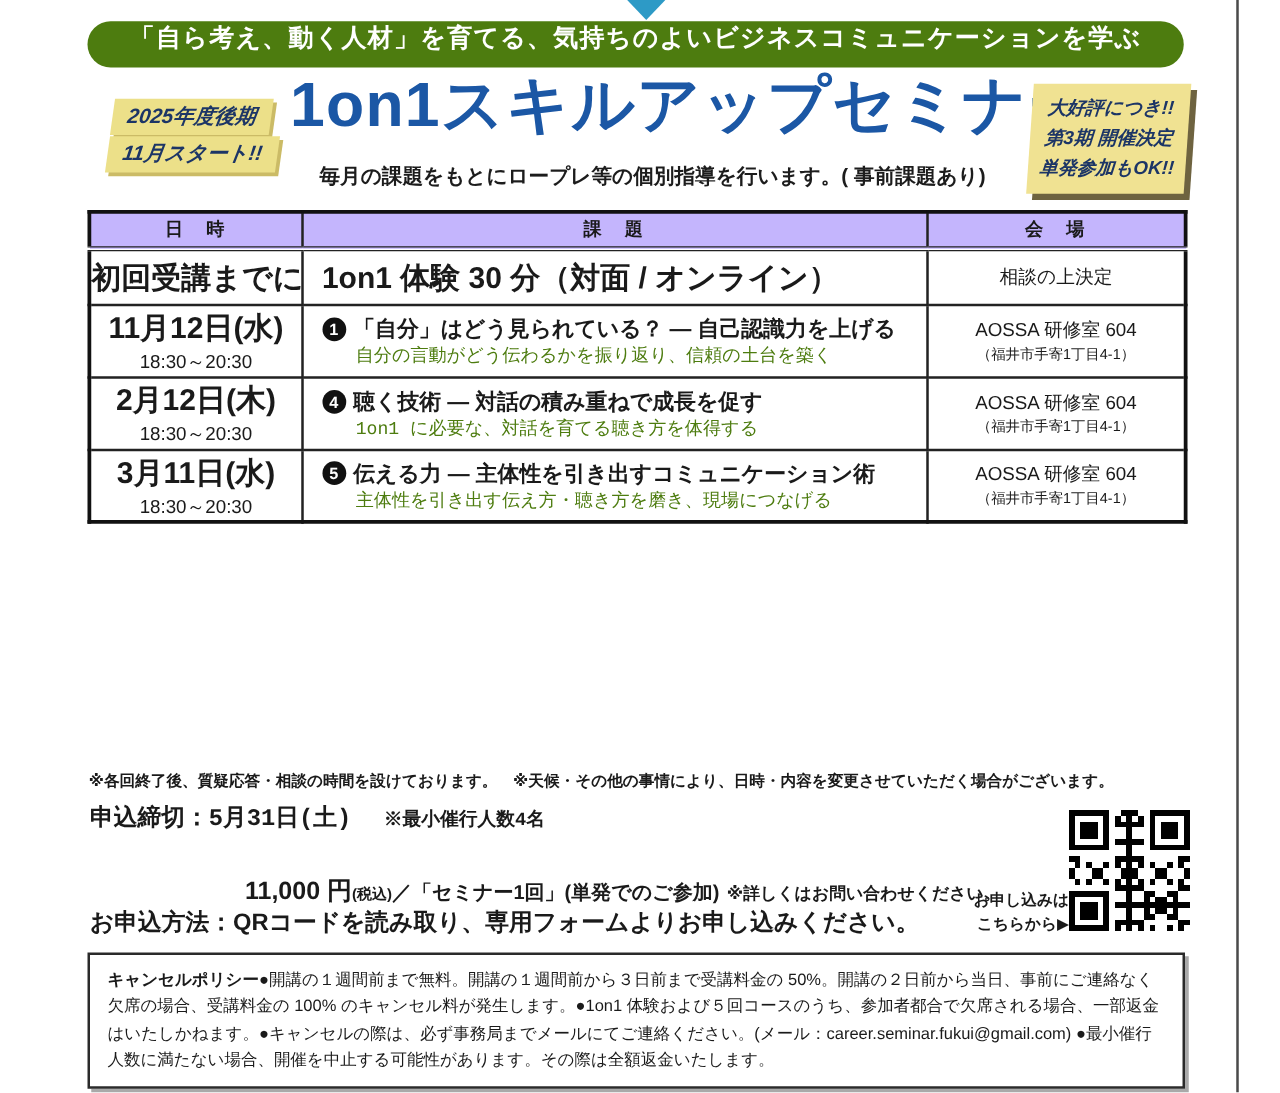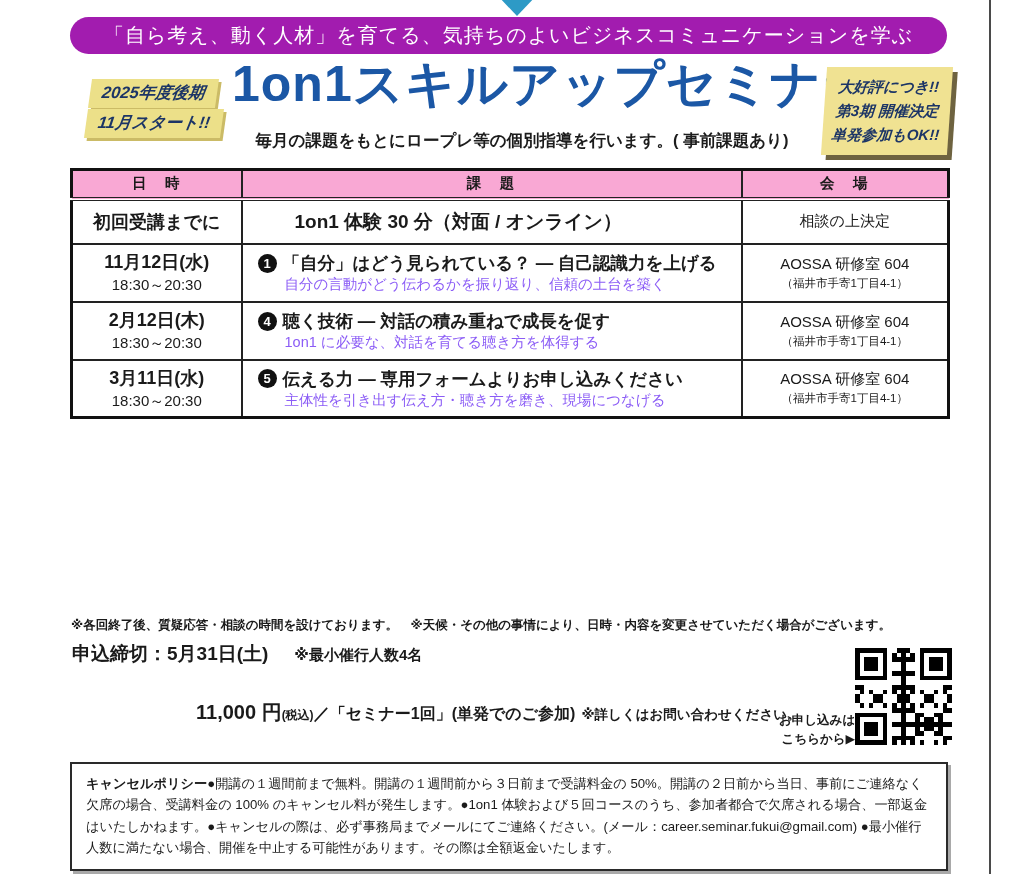--- a/index.html
+++ b/index.html
@@ -7,60 +7,60 @@
     font-family:"Liberation Sans","DejaVu Sans",sans-serif; color:#1a1a1a; }
   .page { position:absolute; left:0; top:0; width:1024px; height:874px; overflow:hidden; }
 
   
   .down-arrow { position:absolute; left:496px; top:-6px; width:0; height:0;
     border-left:21px solid transparent; border-right:21px solid transparent;
     border-top:22px solid #2d9ac6; }
 
   
   .banner { position:absolute; left:70px; top:17px; width:877px; height:37px;
-    background:#a21caf; border-radius:19px; display:flex; align-items:center; justify-content:center;
-    color:#fff; font-size:20px; font-weight:normal; letter-spacing:1px; }
+    background:#4d7c0f; border-radius:19px; display:flex; align-items:flex-start; justify-content:center;
+    color:#fff; font-size:20px; font-weight:bold; letter-spacing:1px; }
 
   
   .badge { position:absolute; background:#ece089; color:#1c3566; font-style:italic; font-weight:bold;
     font-size:16.5px; padding:3px 12px 4px 12px; white-space:nowrap; transform:skewX(-8deg);
     box-shadow:3px 3px 0 #cbbb66; }
   .badge-1 { left:90px; top:79px; }
   .badge-2 { left:86px; top:109px; }
   .title-block { position:absolute; left:232px; top:56px; width:580px; text-align:center; }
   .main-title { color:#1b57a5; font-size:50px; font-weight:800; line-height:1.12; letter-spacing:1px; white-space:nowrap; }
   .subtitle { margin-top:18px; font-size:16.5px; font-weight:bold; color:#1c1c1c; white-space:nowrap; }
   .badge-right { position:absolute; left:824px; top:67px; width:126px; background:#f0e292;
     color:#1c3566; font-style:italic; font-weight:bold; font-size:15px; line-height:1.6;
     text-align:center; padding:8px 4px; transform:skewX(-4deg); box-shadow:5px 5px 0 #6e6340; }
 
   
   table.schedule { position:absolute; left:70px; top:168px; width:877px;
     border-collapse:collapse; border:3px solid #111; table-layout:fixed; }
   table.schedule th, table.schedule td { border:2px solid #222; vertical-align:middle; }
-  table.schedule thead th { background:#f9a8d4; height:29px; font-size:14.5px; font-weight:bold;
+  table.schedule thead th { background:#c4b5fd; height:29px; font-size:14.5px; font-weight:bold;
     letter-spacing:2px; border-bottom:4px double #222; }
   tr.intro-row { height:45px; }
   tr.session-row { height:58px; }
   td.c-date { text-align:center; }
-  .date-main { font-size:18px; font-weight:bold; white-space:nowrap; }
+  .date-main { font-size:24px; font-weight:bold; white-space:nowrap; }
   .date-time { font-size:15px; margin-top:2px; }
   td.c-topic { padding-left:15px; }
-  .intro-topic { font-size:19px; font-weight:bold;margin-left:37px; }
+  .intro-topic { font-size:24px; font-weight:bold; }
   .t-title { font-size:17.5px; font-weight:bold; white-space:nowrap; display:flex; align-items:center; gap:6px; }
   .num-circle { background:#111; color:#fff; border-radius:50%; min-width:19px; height:19px;
     display:inline-flex; align-items:center; justify-content:center; font-size:13px; font-weight:bold; flex:0 0 auto; }
-  .t-desc { font-size:14.5px; margin-top:0; padding-left:27px; color:#8b5cf6; white-space:nowrap; }
+  .t-desc { font-size:14.5px; margin-top:0; padding-left:27px; color:#4d7c0f; white-space:nowrap;font-family:Liberation Mono, monospace; }
   td.c-venue { text-align:center; }
   .v-main { font-size:15px; white-space:nowrap; }
   .v-sub { font-size:11.5px; margin-top:2px; white-space:nowrap; }
 
   
   .footnote { position:absolute; left:71px; top:617px; width:876px; font-size:12.5px; font-weight:600; white-space:nowrap; }
-  .deadline-line { position:absolute; left:72px; top:641px; font-size:19px; font-weight:bold; white-space:nowrap; }
+  .deadline-line { position:absolute; left:72px; top:641px; font-size:19px; font-weight:bold; white-space:nowrap;font-family:Liberation Mono, monospace; }
   .deadline-note { font-size:15px; margin-left:26px; }
   .fee-line { position:absolute; white-space:nowrap; font-weight:bold; }
   .fee-1 { left:72px; top:670px; }
   .fee-2 { left:196px; top:699px; }
   .fee-lbl { font-size:19px; }
   .fee-price { font-size:20px; }
   .fee-tax { font-size:12px; }
   .fee-desc { font-size:16px; }
   .fee-note { font-size:13.5px; margin-left:6px; }
   .method-line { position:absolute; left:72px; top:725px; font-size:19px; font-weight:bold; white-space:nowrap; }
@@ -161,21 +161,21 @@
       </tr>
 
       <tr class="session-row">
         <td class="c-date">
           <div class="date-main">3月11日(水)</div>
           <div class="date-time">18:30～20:30</div>
         </td>
         <td class="c-topic">
           <div class="t-title">
               <span class="num-circle">5</span>
-              <span>伝える力 — 専用フォームよりお申し込みください</span>
+              <span>伝える力 — 主体性を引き出すコミュニケーション術</span>
             </div>
           <div class="t-desc">主体性を引き出す伝え方・聴き方を磨き、現場につなげる</div>
         </td>
         <td class="c-venue">
           <div class="v-main">AOSSA 研修室 604</div>
           <div class="v-sub">（福井市手寄1丁目4-1）</div>
         </td>
       </tr>
     </tbody>
   </table>
@@ -184,20 +184,21 @@
 
   <div class="deadline-line">
     <span>申込締切：5月31日(土)</span><span class="deadline-note">※最小催行人数4名</span>
   </div>
 
 
   <div class="fee-line fee-2">
     <span class="fee-price">11,000 円</span><span class="fee-tax">(税込)</span><span class="fee-desc">／「セミナー1回」(単発でのご参加)</span><span class="fee-note">※詳しくはお問い合わせください。</span>
   </div>
 
+  <div class="method-line">お申込方法：QRコードを読み取り、専用フォームよりお申し込みください。</div>
 
   <div class="qr-label">
     <div>お申し込みは</div>
     <div>こちらから▶</div>
   </div>
 
   <svg class="qr-box" id="qr" viewBox="0 0 21 21" shape-rendering="crispEdges">
       <rect x="0" y="0" width="21" height="21" fill="#fff"></rect>
       <rect x="9" y="0" width="1" height="1" fill="#000"></rect>
       <rect x="10" y="0" width="1" height="1" fill="#000"></rect>

